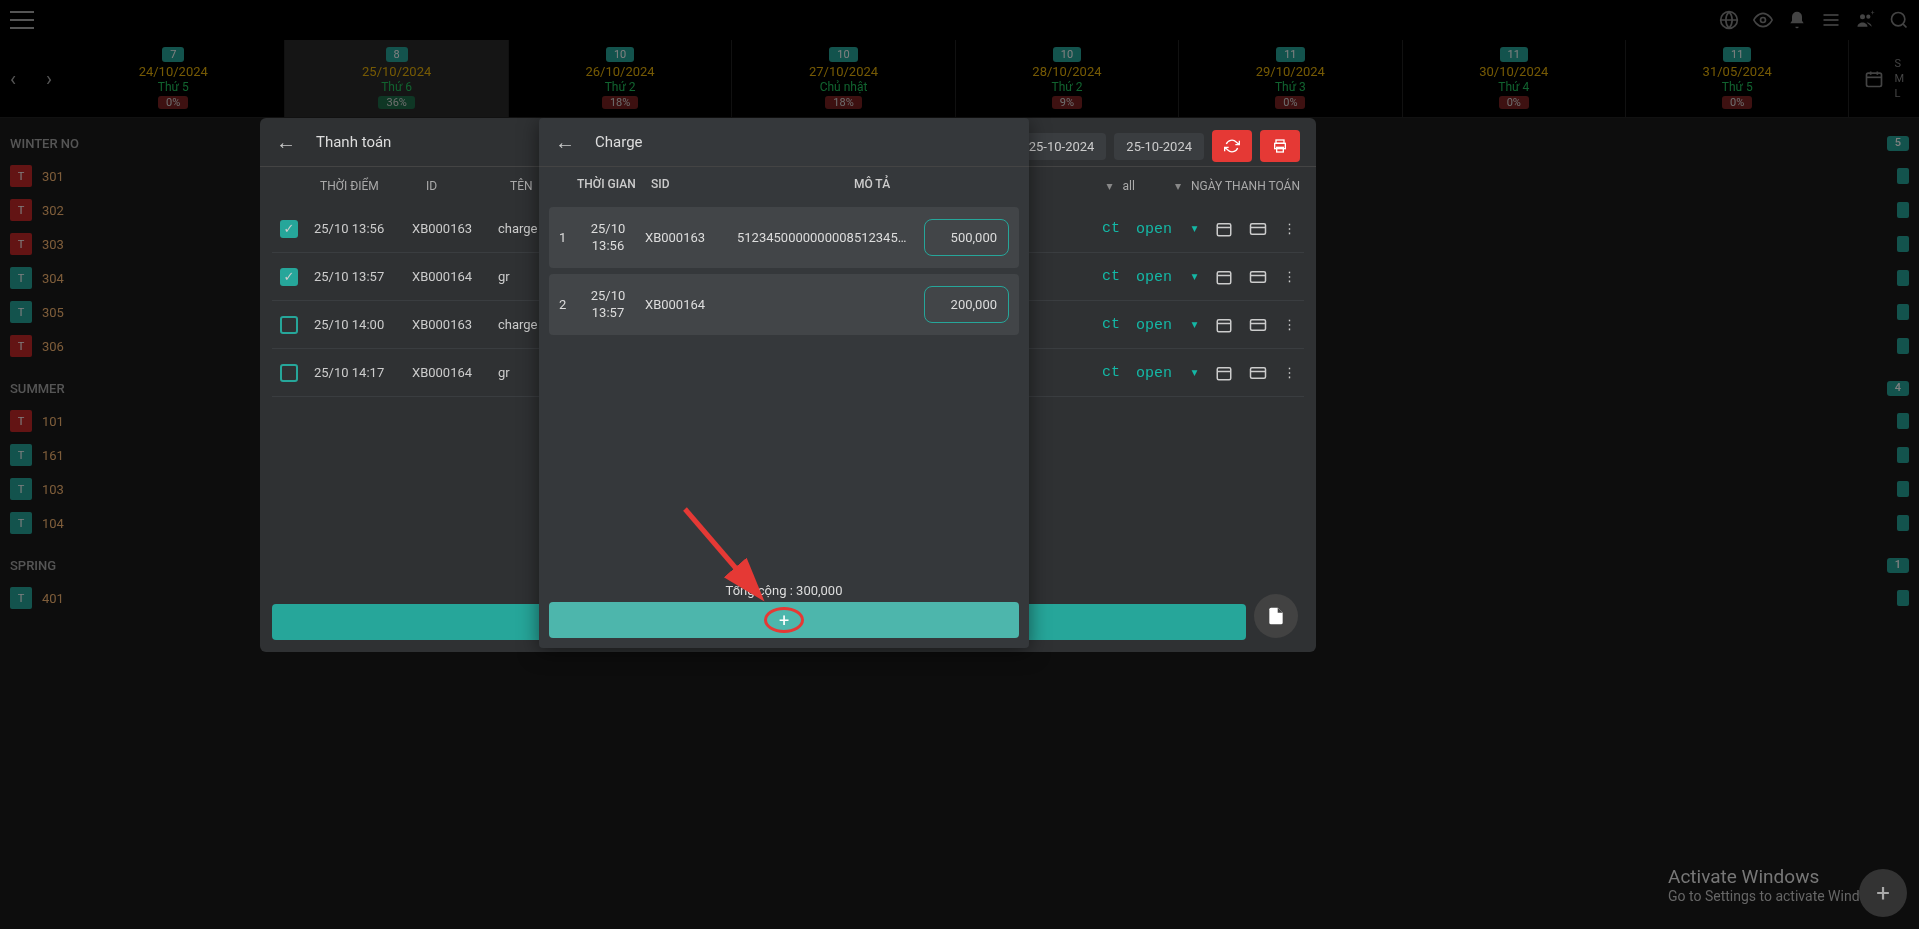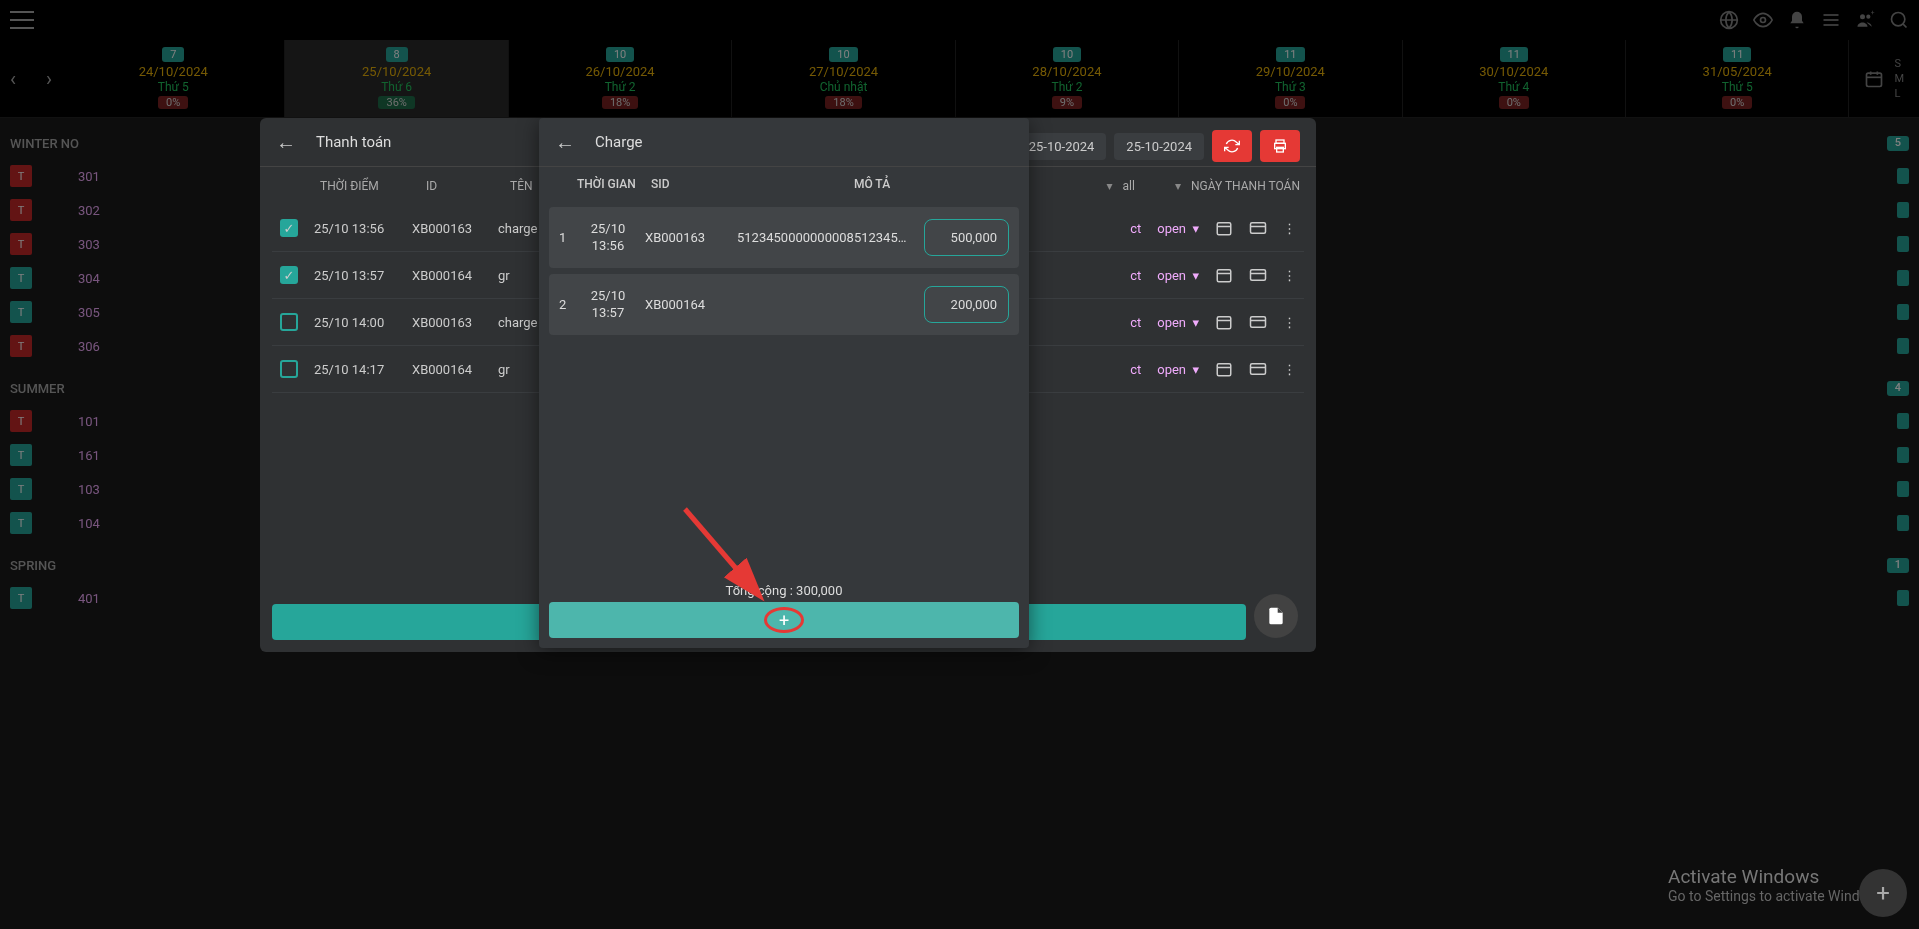--- a/index.html
+++ b/index.html
@@ -97,21 +97,21 @@
       height: 22px;
       display: flex;
       align-items: center;
       justify-content: center;
       color: #fff;
       font-size: 11px;
       border-radius: 2px;
     }
     .room-tag.red { background: #c62828; }
     .room-tag.green { background: #26a69a; }
-    .room-num { color: #f0abfc; margin-left: 36px; }
+    .room-num { color: #fdba74; }
     .room-bar { margin-left: auto; width: 12px; height: 16px; background: #26a69a; border-radius: 2px; }
     
     .dim-overlay {
       position: absolute;
       top: 0; left: 0; right: 0; bottom: 0;
       background: rgba(0,0,0,0.5);
     }
     
     .panel-payment {
       position: absolute;
@@ -180,21 +180,21 @@
       width: 18px;
       height: 18px;
       border-radius: 3px;
       display: flex;
       align-items: center;
       justify-content: center;
     }
     .checkbox.checked { background: #26a69a; }
     .checkbox.unchecked { border: 2px solid #26a69a; }
     .row-right { margin-left: auto; display: flex; align-items: center; gap: 16px; }
-    .dropdown-text { color: #f0abfc; font-size: 13px; }
+    .dropdown-text { color: #14b8a6; font-size: 15px; font-family: Liberation Mono, monospace; }
     .icon-btn { color: #ccc; cursor: pointer; }
     .add-bar {
       position: absolute;
       bottom: 12px;
       left: 12px;
       right: 70px;
       height: 36px;
       background: #26a69a;
       border-radius: 4px;
     }

